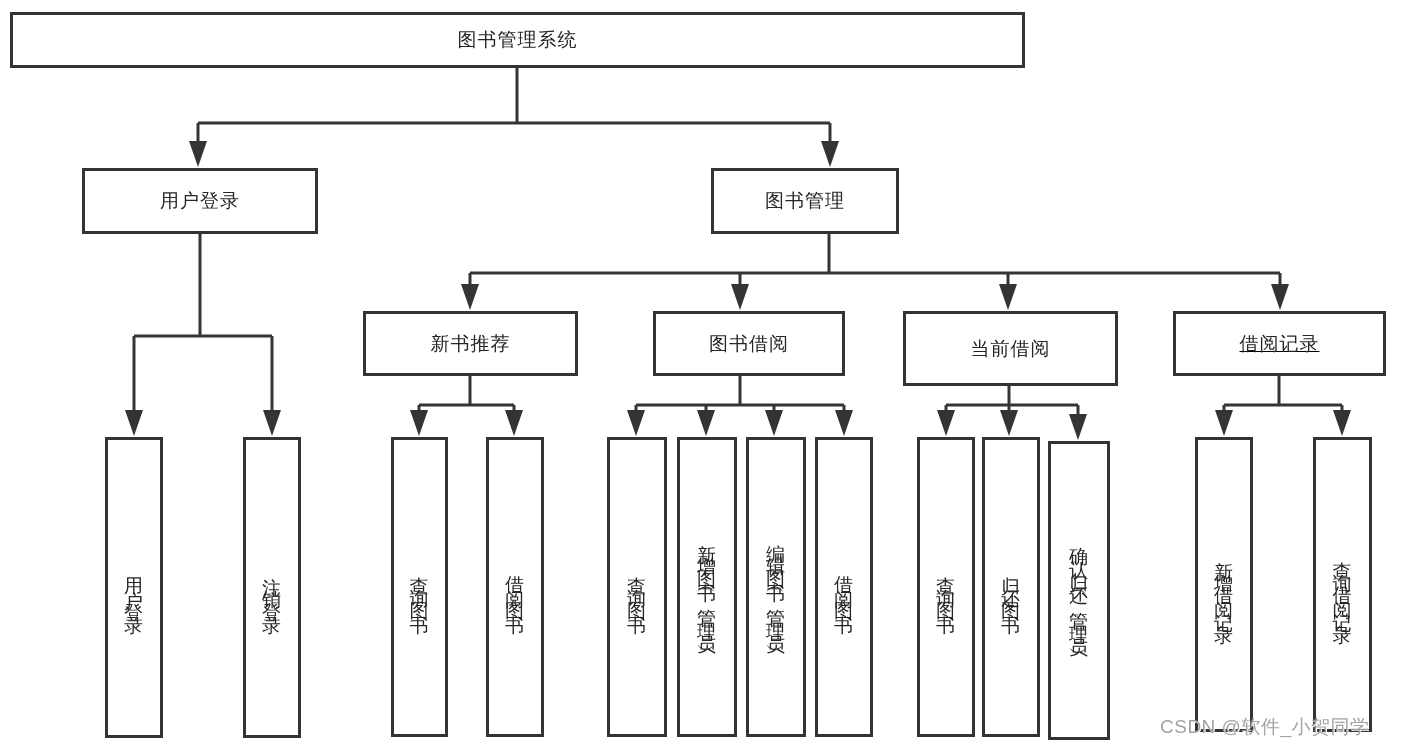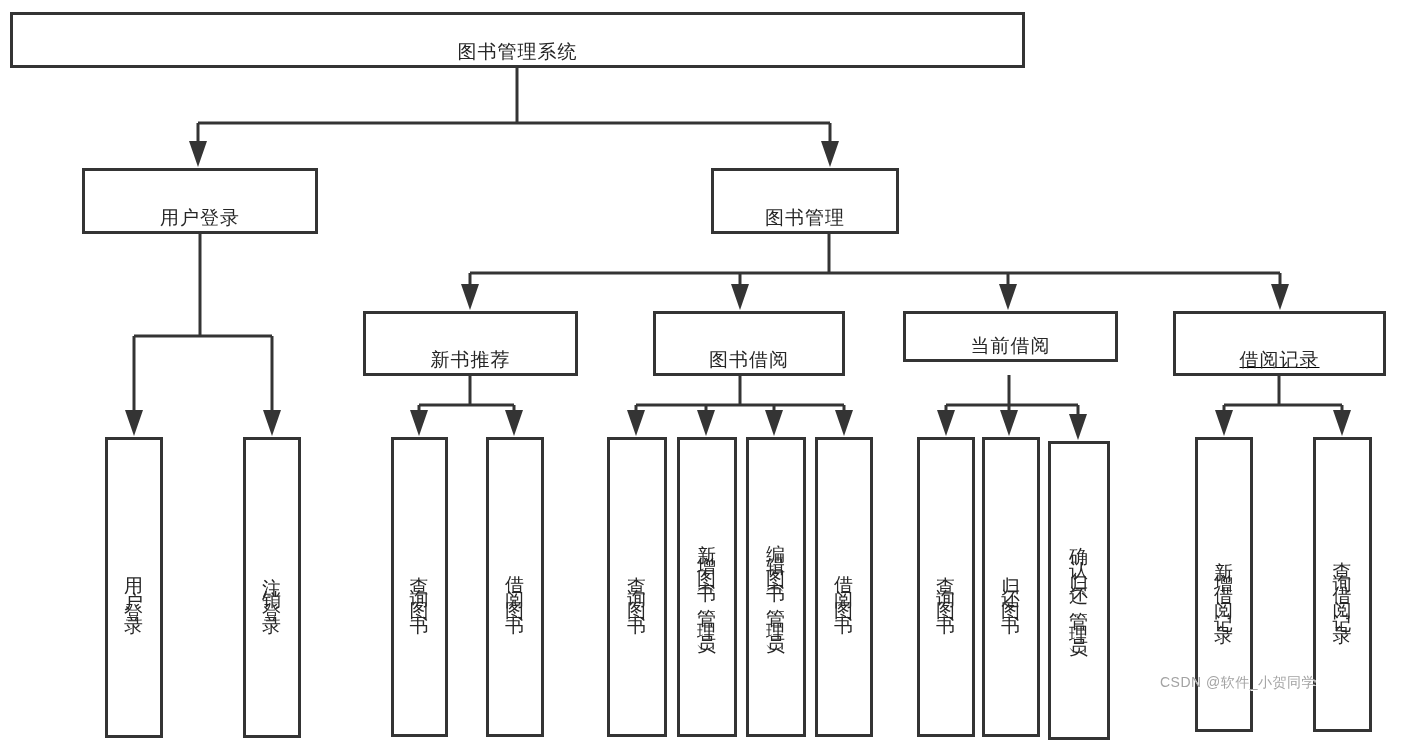--- a/index.html
+++ b/index.html
@@ -16,21 +16,21 @@
     left: 0; top: 0;
     width: 1405px; height: 747px;
     z-index: 0;
   }
   .hbox {
     position: absolute;
     box-sizing: border-box;
     background: #ffffff;
     border: 3px solid #343434;
     display: flex;
-    align-items: flex-end;
+    align-items: center;
     justify-content: center;
     z-index: 1;
   }
   .hlabel {
     font-size: 19px;
     color: #262626;
     letter-spacing: 1px;
     white-space: nowrap;
   }
   .vbox {
@@ -48,23 +48,23 @@
     text-orientation: mixed;
     font-size: 19px;
     letter-spacing: 13px;
     line-height: 1;
     color: #262626;
     white-space: nowrap;
   }
   #watermark {
     position: absolute;
     left: 1160px;
-    top: 674px;
+    top: 714px;
     z-index: 5;
-    font-size: 14px;
+    font-size: 19px;
     color: #a3a3a3;
     letter-spacing: 0.5px;
     text-shadow: 1px 1px 0 #ffffff;
     white-space: nowrap;
   }
 </style>
 </head>
 <body>
 
 <div id="stage">
@@ -145,21 +145,21 @@
   <div class="hbox" style="left:711px; top:168px; width:188px; height:66px;">
     <span class="hlabel">图书管理</span>
   </div>
 
   <div class="hbox" style="left:363px; top:311px; width:215px; height:65px;">
     <span class="hlabel">新书推荐</span>
   </div>
   <div class="hbox" style="left:653px; top:311px; width:192px; height:65px;">
     <span class="hlabel">图书借阅</span>
   </div>
-  <div class="hbox" style="left:903px; top:311px; width:215px; height:51px;">
+  <div class="hbox" style="left:903px; top:311px; width:215px; height:75px;">
     <span class="hlabel">当前借阅</span>
   </div>
   <div class="hbox" style="left:1173px; top:311px; width:213px; height:65px;text-decoration:underline;">
     <span class="hlabel">借阅记录</span>
   </div>
 
   <div class="vbox" style="left:105px; top:437px; width:58px; height:301px;">
     <span class="vlabel">用户登录</span>
   </div>
   <div class="vbox" style="left:243px; top:437px; width:58px; height:301px;">

